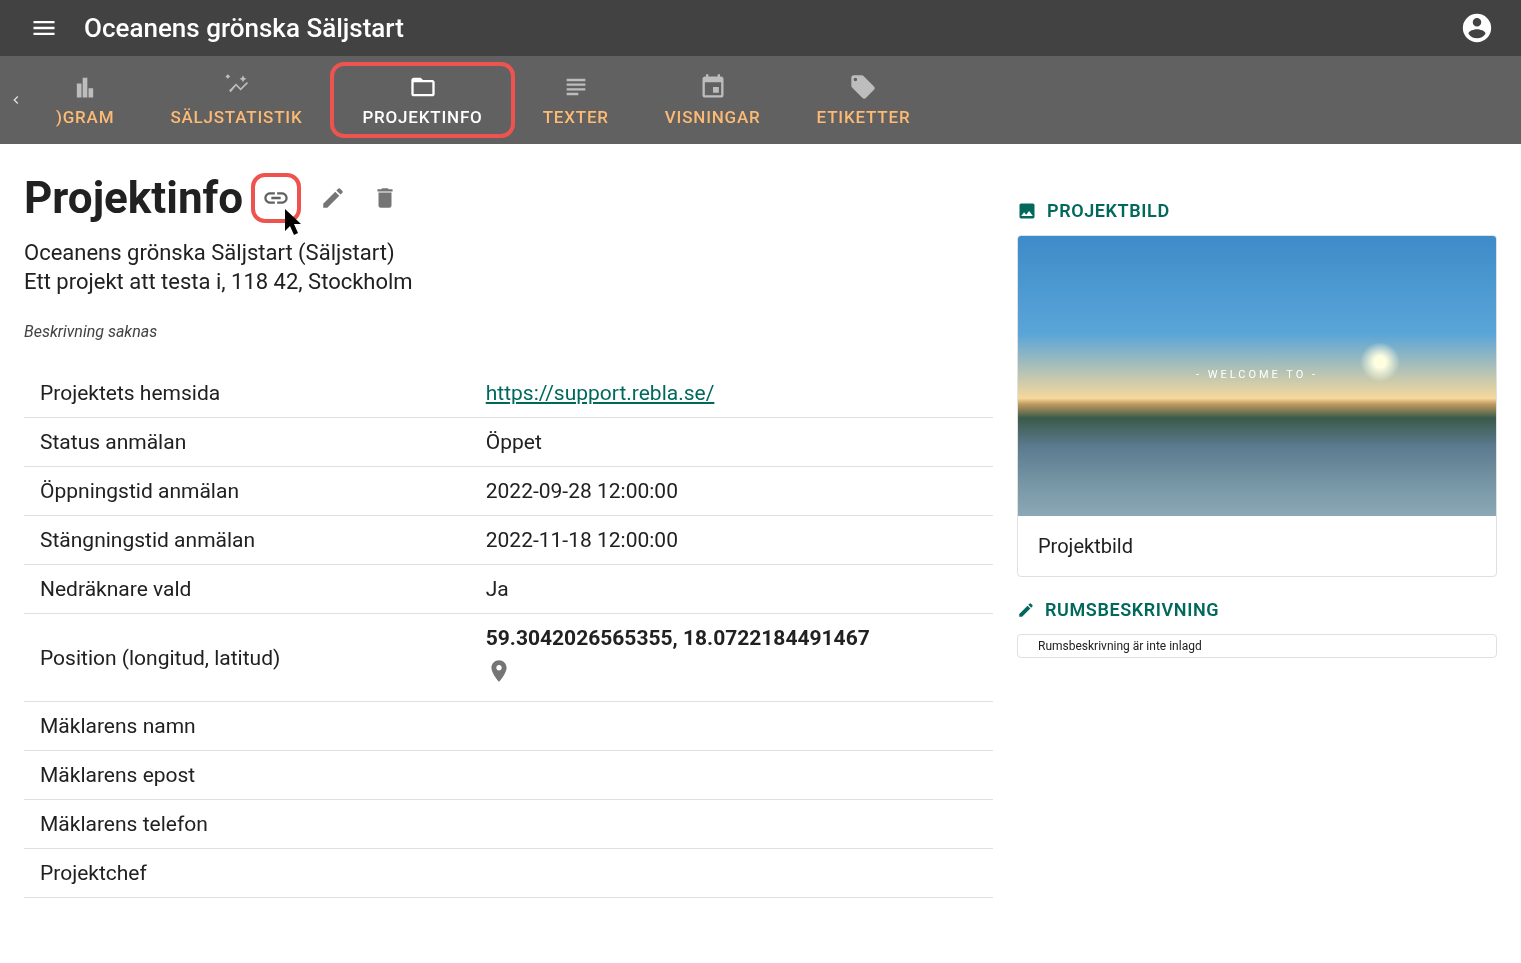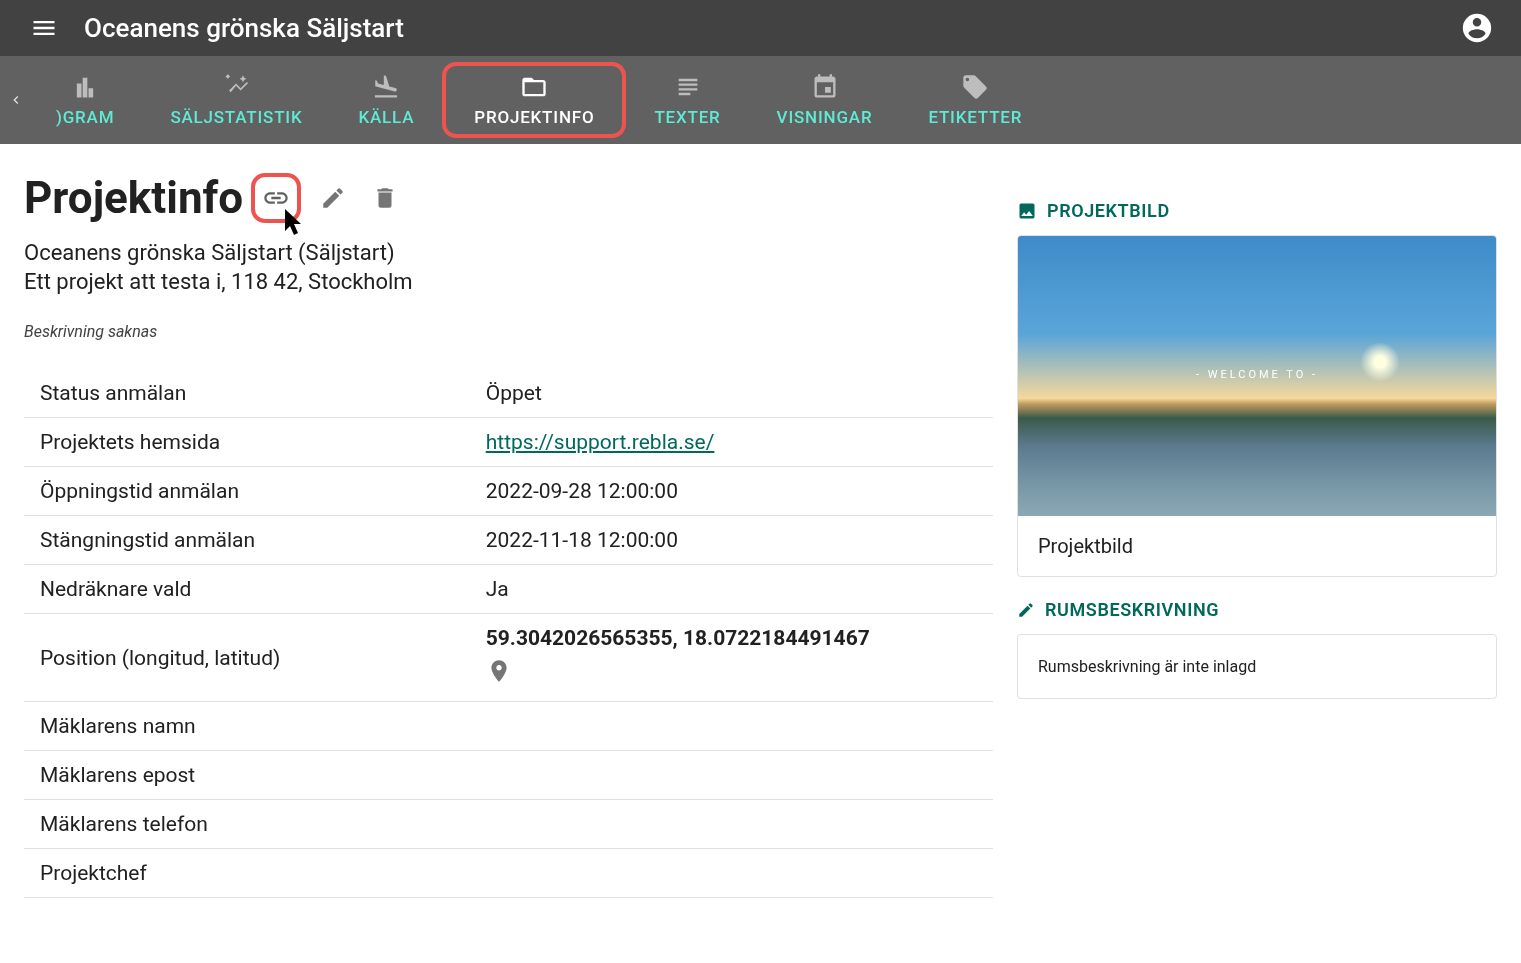--- a/index.html
+++ b/index.html
@@ -66,21 +66,21 @@
       display: flex;
       flex: 1;
       align-items: center;
       height: 100%;
     }
     .tab {
       display: flex;
       flex-direction: column;
       align-items: center;
       justify-content: center;
-      color: #5eead4;
+      color: #fdba74;
       padding: 0 28px;
       height: 76px;
       cursor: pointer;
       font-size: 17px;
       font-weight: 500;
       letter-spacing: 0.8px;
       border-radius: 14px;
       position: relative;
     }
     .tab svg { fill: #bdbdbd; margin-bottom: 6px; }
@@ -252,22 +252,22 @@
       background: radial-gradient(circle, #ffffe0 20%, rgba(255,255,224,0) 70%);
     }
     .card-label {
       padding: 18px 20px;
       font-size: 20px;
       color: #212121;
     }
     .room-card {
       border: 1px solid #e0e0e0;
       border-radius: 4px;
-      padding: 22px 20px;
-      font-size: 16px;
+      padding: 4px 20px;
+      font-size: 12px;
       color: #212121;
     }
   </style>
 </head>
 <body>
 
 <div class="app-bar">
   <div class="menu-btn">
     <svg width="28" height="28" viewBox="0 0 24 24">
         <path d="M3 18h18v-2H3v2zm0-5h18v-2H3v2zm0-7v2h18V6H3z"></path>
@@ -293,26 +293,20 @@
       <svg width="28" height="28" viewBox="0 0 24 24">
           <path d="M5 9h4v12H5zM10 4h4v17h-4zM15 13h4v8h-4z"></path>
         </svg>
       <span class="tab-label">)GRAM</span>
     </div>
     <div class="tab">
       <svg width="28" height="28" viewBox="0 0 24 24">
           <path d="M21 8l-5 5-4-4-6 6 1.5 1.5L12 11l4 4 6.5-6.5z M3 3l2 2 2-2-2-2zM18 2l1 2 2 1-2 1-1 2-1-2-2-1 2-1z"></path>
         </svg>
       <span class="tab-label">SÄLJSTATISTIK</span>
-    </div>
-    <div class="tab">
-      <svg width="28" height="28" viewBox="0 0 24 24">
-          <path d="M2.5 19h19v2h-19v-2zm7.18-5.73l4.35 1.16 5.31 1.42c.8.21 1.62-.26 1.84-1.06.21-.8-.26-1.62-1.06-1.84l-5.31-1.42-2.76-9.02L10.12 2v8.28L5.15 8.95l-.93-2.32-1.45-.39v5.17l6.91 1.86z"></path>
-        </svg>
-      <span class="tab-label">KÄLLA</span>
     </div>
     <div class="tab active highlighted">
       <svg width="28" height="28" viewBox="0 0 24 24">
           <path d="M20 6h-8l-2-2H4c-1.1 0-2 .9-2 2v12c0 1.1.9 2 2 2h16c1.1 0 2-.9 2-2V8c0-1.1-.9-2-2-2zm0 12H4V8h16v10z"></path>
         </svg>
       <span class="tab-label">PROJEKTINFO</span>
     </div>
     <div class="tab">
       <svg width="28" height="28" viewBox="0 0 24 24">
           <path d="M4 5h16v2H4zm0 4h16v2H4zm0 4h16v2H4zm0 4h10v2H4z"></path>
@@ -361,26 +355,26 @@
         </div>
       </div>
     </div>
     <div class="subtitle-1">Oceanens grönska Säljstart (Säljstart)</div>
     <div class="subtitle-2">Ett projekt att testa i, 118 42, Stockholm</div>
     <div class="description">Beskrivning saknas</div>
 
     <table class="info-table">
       <tbody id="info-tbody">
           <tr>
+            <td>Projektets hemsida</td>
+            <td><a href="#">https://support.rebla.se/</a></td>
+          </tr>
+          <tr>
             <td>Status anmälan</td>
             <td>Öppet</td>
-          </tr>
-          <tr>
-            <td>Projektets hemsida</td>
-            <td><a href="#">https://support.rebla.se/</a></td>
           </tr>
           <tr>
             <td>Öppningstid anmälan</td>
             <td>2022-09-28 12:00:00</td>
           </tr>
           <tr>
             <td>Stängningstid anmälan</td>
             <td>2022-11-18 12:00:00</td>
           </tr>
           <tr>

